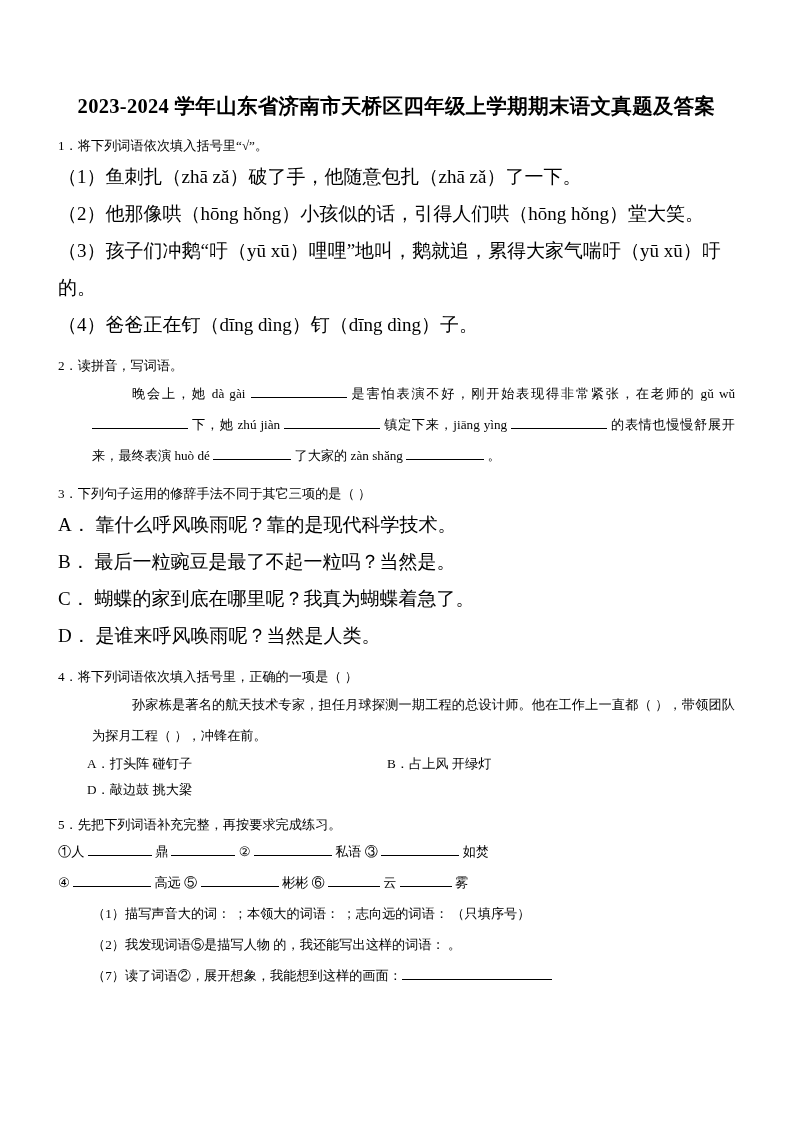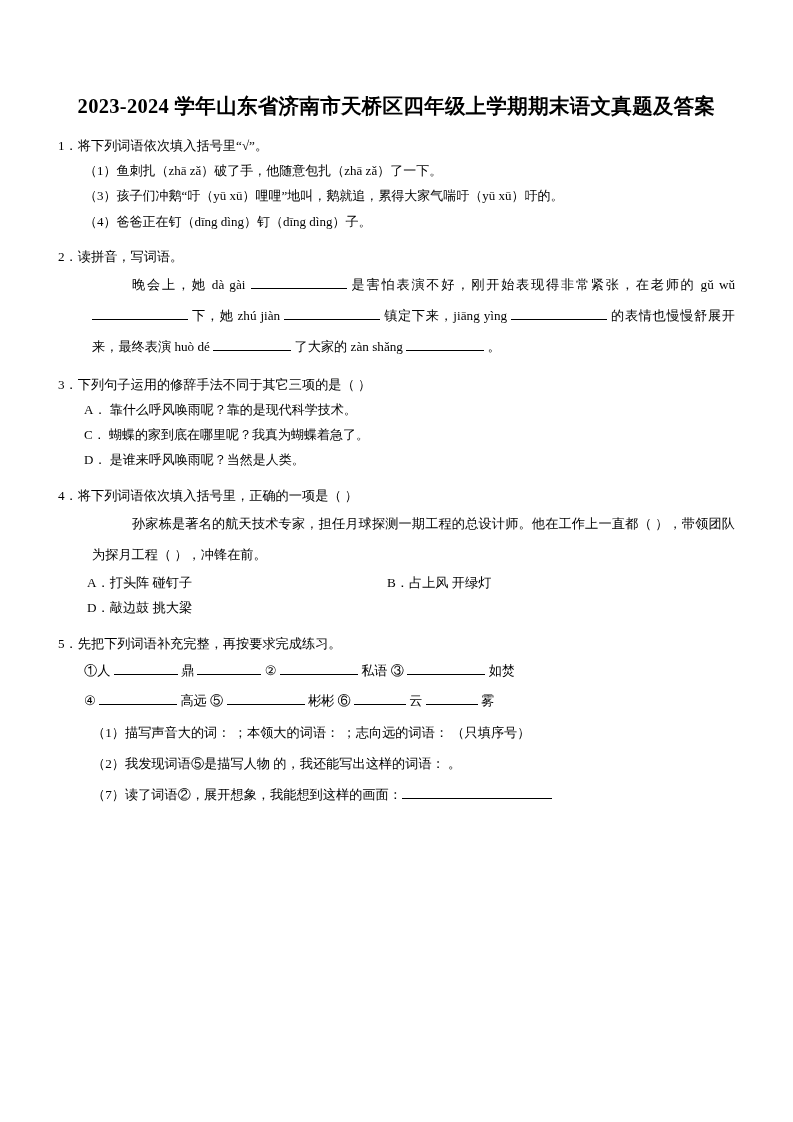--- a/index.html
+++ b/index.html
@@ -32,23 +32,22 @@
   }
   .q {
     margin-top: 13px;
   }
   .q-head {
     font-size: 13.2px;
     line-height: 1.5;
     margin-bottom: 2px;
   }
   .sub {
-    font-size: 13px;
+    font-size: 19px;
     line-height: 1.95;
-    margin-left: 26px;
   }
   .opt-row {
     font-size: 13.2px;
     line-height: 1.95;
     margin-left: 29px;
     display: flex;
   }
   .opt-row .o {
     width: 300px;
     flex: 0 0 auto;
@@ -70,53 +69,54 @@
     vertical-align: baseline;
   }
   .u-sm { width: 52px; }
   .u-md { width: 64px; }
   .u-lg { width: 78px; }
   .u-xl { width: 96px; }
   .u-huge { width: 150px; }
   .item5row {
     font-size: 13.2px;
     line-height: 2.3;
-    margin-left: 26px;
   }
 </style>
 </head>
 <body>
 
 <div class="page">
 
   <h1 class="doc-title">2023-2024 学年山东省济南市天桥区四年级上学期期末语文真题及答案</h1>
 
   <div class="q">
     <div class="q-head">
       <span>1．</span><span>将下列词语依次填入括号里“√”。</span>
     </div>
     <div class="sub">（1）鱼刺扎（zhā zǎ）破了手，他随意包扎（zhā zǎ）了一下。</div>
+    <div class="sub">（2）他那像哄（hōng hǒng）小孩似的话，引得人们哄（hōng hǒng）堂大笑。</div>
     <div class="sub">（3）孩子们冲鹅“吁（yū xū）哩哩”地叫，鹅就追，累得大家气喘吁（yū xū）吁的。</div>
     <div class="sub">（4）爸爸正在钉（dīng dìng）钉（dīng dìng）子。</div>
   </div>
 
   <div class="q">
     <div class="q-head">
       <span>2．</span><span>读拼音，写词语。</span>
     </div>
     <div class="para para-first">
       <span>晚会上，她 dà gài </span><span class="ul u-xl"></span><span> 是害怕表演不好，刚开始表现得非常紧张，在老师的 gǔ wǔ </span><span class="ul u-xl"></span><span> 下，她 zhú jiàn </span><span class="ul u-xl"></span><span> 镇定下来，jiāng yìng </span><span class="ul u-xl"></span><span> 的表情也慢慢舒展开来，最终表演 huò dé </span><span class="ul u-lg"></span><span> 了大家的 zàn shǎng </span><span class="ul u-lg"></span><span> 。</span>
     </div>
   </div>
 
   <div class="q">
     <div class="q-head">
       <span>3．</span><span>下列句子运用的修辞手法不同于其它三项的是（      ）</span>
     </div>
     <div class="sub">A．  靠什么呼风唤雨呢？靠的是现代科学技术。</div>
+    <div class="sub">B．  最后一粒豌豆是最了不起一粒吗？当然是。</div>
     <div class="sub">C．  蝴蝶的家到底在哪里呢？我真为蝴蝶着急了。</div>
     <div class="sub">D．  是谁来呼风唤雨呢？当然是人类。</div>
   </div>
 
   <div class="q">
     <div class="q-head">
       <span>4．</span><span>将下列词语依次填入括号里，正确的一项是（      ）</span>
     </div>
     <div class="para para-first">孙家栋是著名的航天技术专家，担任月球探测一期工程的总设计师。他在工作上一直都（      ），带领团队为探月工程（      ），冲锋在前。</div>
     <div class="opt-row">

